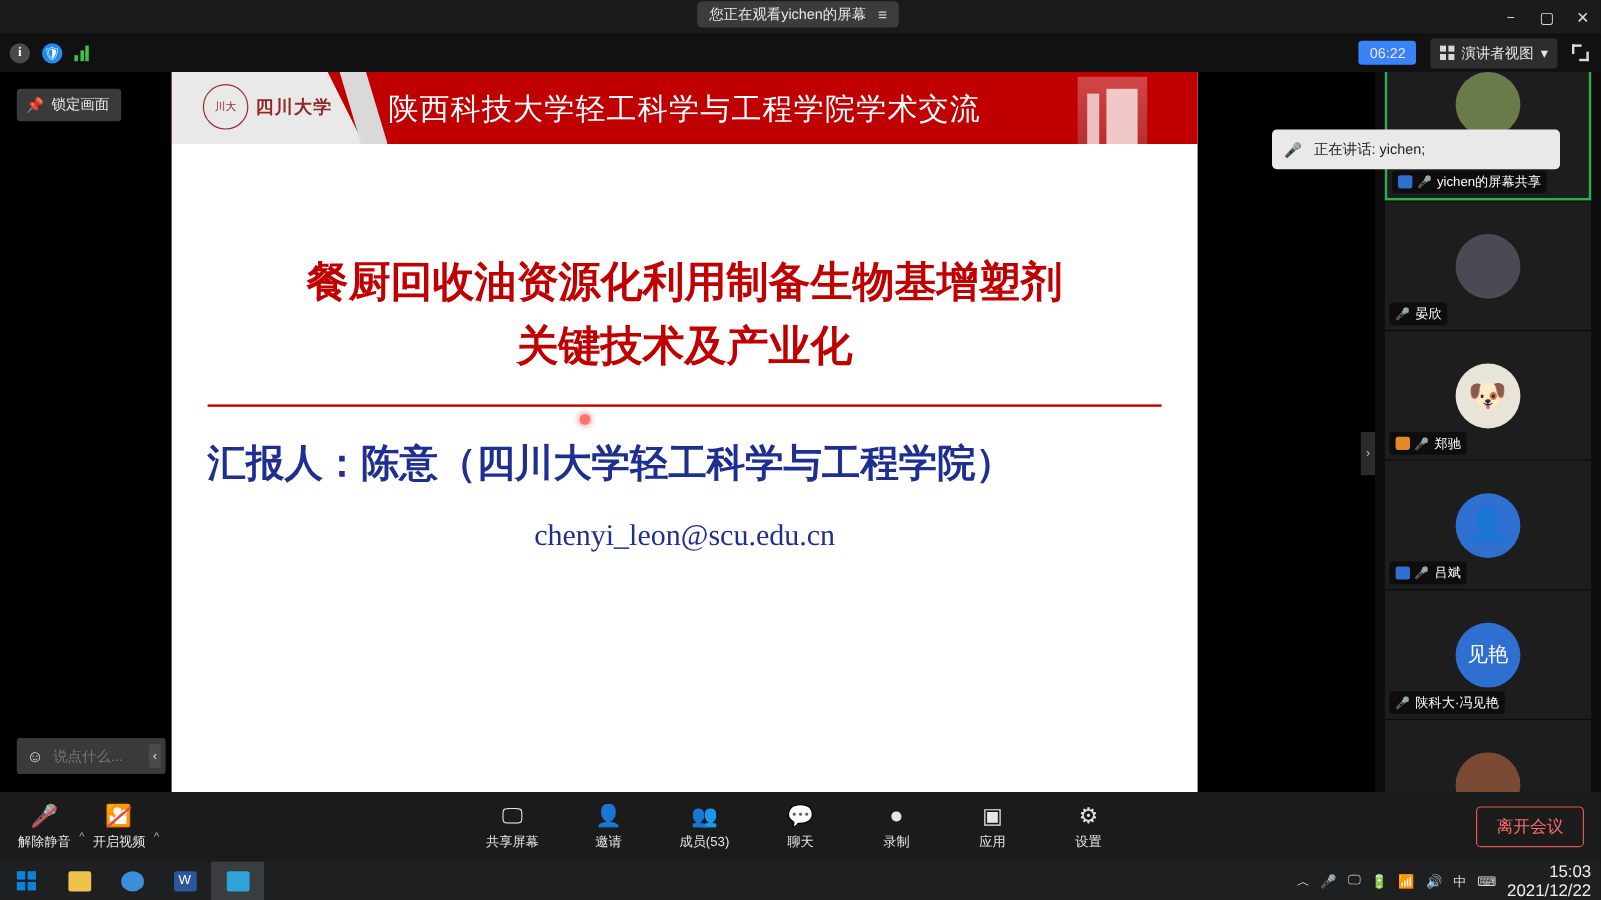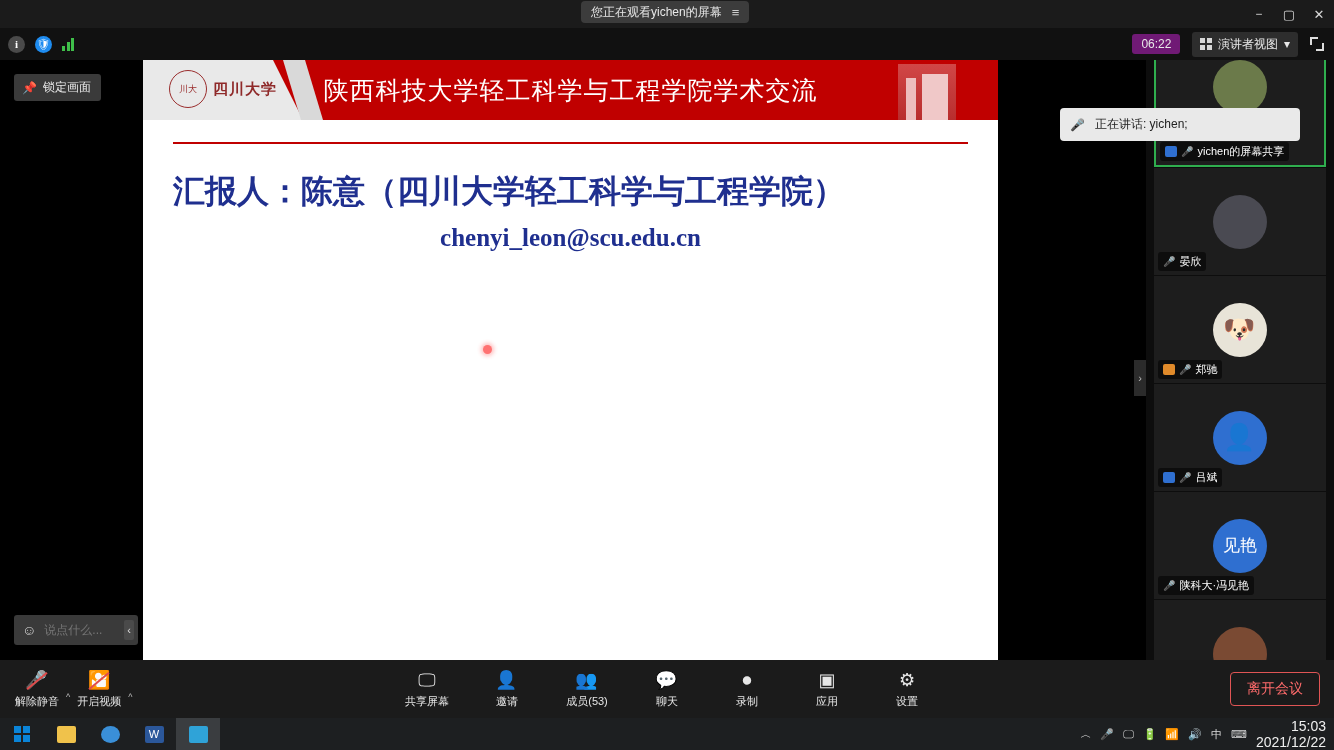--- a/index.html
+++ b/index.html
@@ -49,21 +49,21 @@
   }
   .circ-info { background: #4a4a4a; font-weight: bold; font-family: "Liberation Serif", serif; }
   .circ-shield { background: #1e8cf0; }
   .bars-icon { display: flex; align-items: flex-end; gap: 1.5px; height: 14px; }
   .bars-icon i { width: 3px; background: #3fbf4a; display: block; }
   .infobar .right-group {
     margin-left: auto; display: flex; align-items: center; gap: 12px; padding-right: 10px;
     color: #e0e0e0; font-size: 12px;
   }
   .timer-chip {
-    background: #701a75; color: #e8e8e8; font-size: 12px;
+    background: #3b82f6; color: #e8e8e8; font-size: 12px;
     padding: 3px 9px; border-radius: 3px;
   }
   .view-chip {
     display: flex; align-items: center; gap: 6px;
     background: #2d2d2d; color: #e8e8e8; font-size: 12px;
     padding: 4px 8px; border-radius: 3px;
   }
   .grid-glyph { display: grid; grid-template-columns: 5px 5px; grid-gap: 1.5px; }
   .grid-glyph i { width: 5px; height: 5px; background: #d8d8d8; display: block; }
   .fs-glyph { width: 14px; height: 14px; position: relative; }
@@ -143,22 +143,22 @@
     color: #c00000; font-size: 35px; font-weight: bold; line-height: 1.5;
   }
   .slide-rule {
     margin: 22px auto 0; width: 100%; height: 2px; background: #c00000;
   }
   .slide-presenter {
     margin-top: 26px; text-align: left;
     color: #1f2f8f; font-size: 32px; font-weight: bold;
   }
   .slide-email {
-    margin-top: 10px; text-align: center;
-    color: #1f2f8f; font-size: 25px; font-weight: bold;
+    margin-top: 24px; text-align: center;
+    color: #1f2f8f; font-size: 25px; font-weight: normal;
     font-family: "Liberation Serif", serif;
   }
   .slide-date {
     margin-top: 62px; text-align: center;
     color: #111; font-size: 24px; font-weight: bold;
     font-family: "Liberation Serif", serif;
   }
   .laser-dot {
     position: absolute; left: 340px; top: 285px; width: 9px; height: 9px;
     border-radius: 50%; background: #ff5a5a; opacity: .85;
@@ -332,20 +332,24 @@
         <div class="wedge"></div>
         <div class="wedge2"></div>
         <div class="htitle">陕西科技大学轻工科学与工程学院学术交流</div>
         <div class="scu-logo">
           <div class="scu-seal">川大</div>
           <div class="scu-name">四川大学</div>
         </div>
         <div class="gate-art"></div>
       </div>
       <div class="slide-body">
+        <div class="slide-title">
+          <div>餐厨回收油资源化利用制备生物基增塑剂</div>
+          <div>关键技术及产业化</div>
+        </div>
         <div class="slide-rule"></div>
         <div class="slide-presenter">汇报人：陈意（四川大学轻工科学与工程学院）</div>
         <div class="slide-email">chenyi_leon@scu.edu.cn</div>
       </div>
       <div class="laser-dot"></div>
     </div>
 
     <div class="chat-box">
       <span class="chat-emoji">☺</span>
       <input class="chat-input" placeholder="说点什么..." style="">

